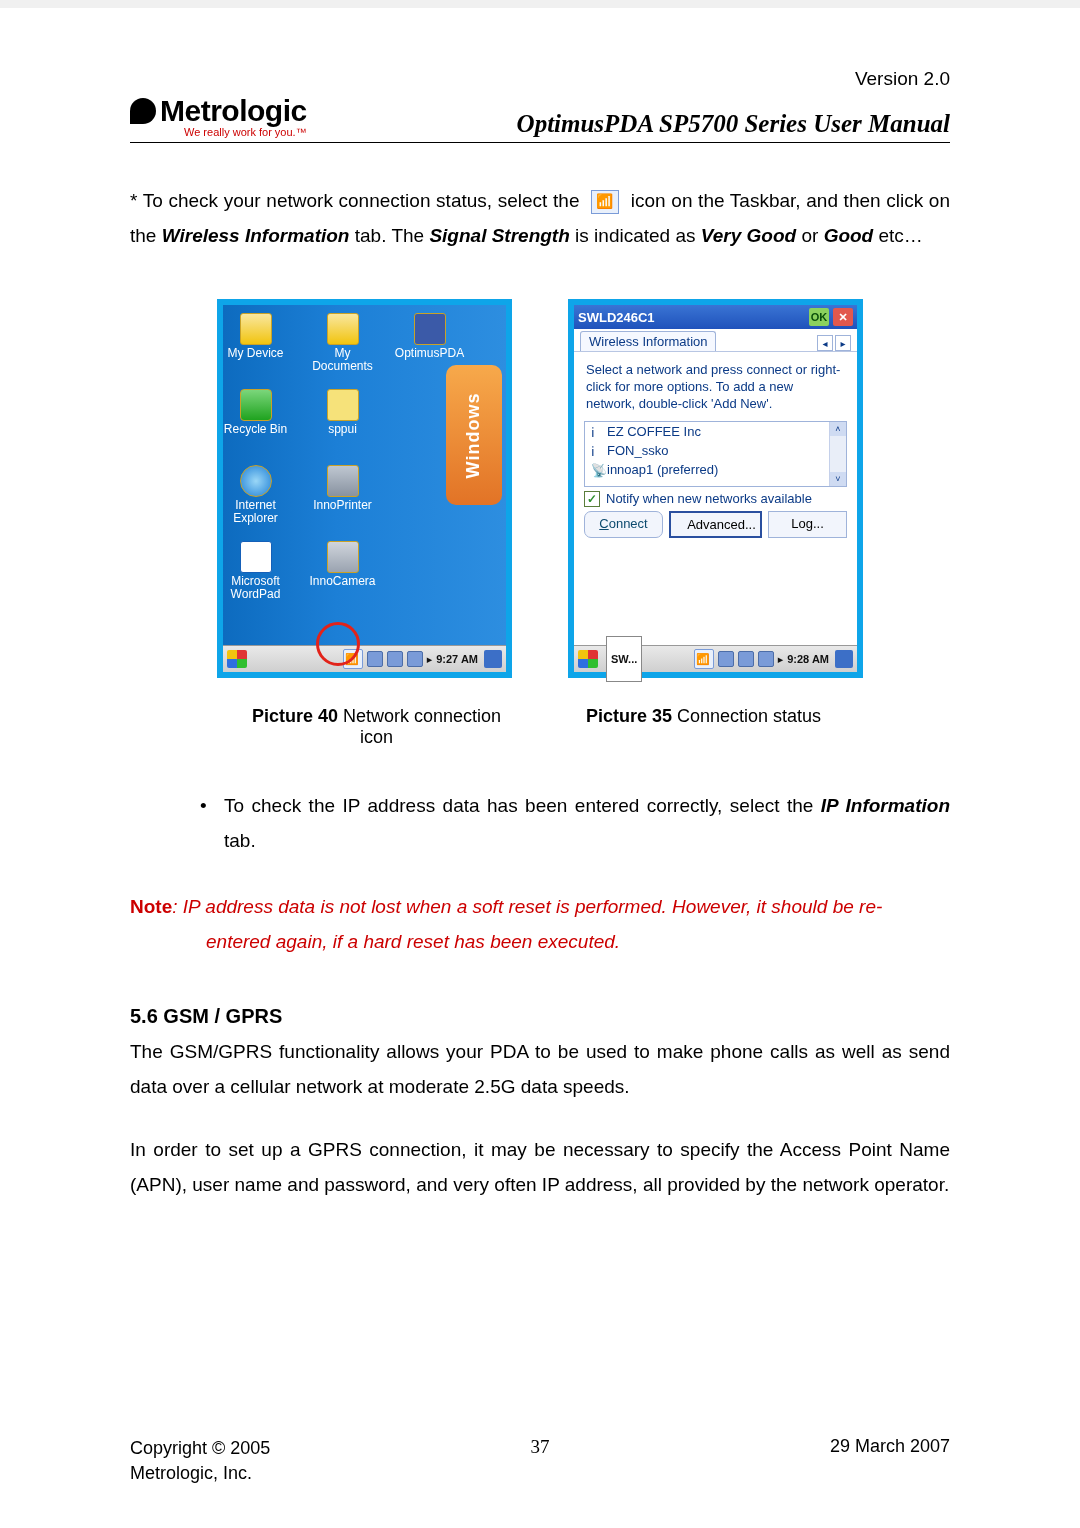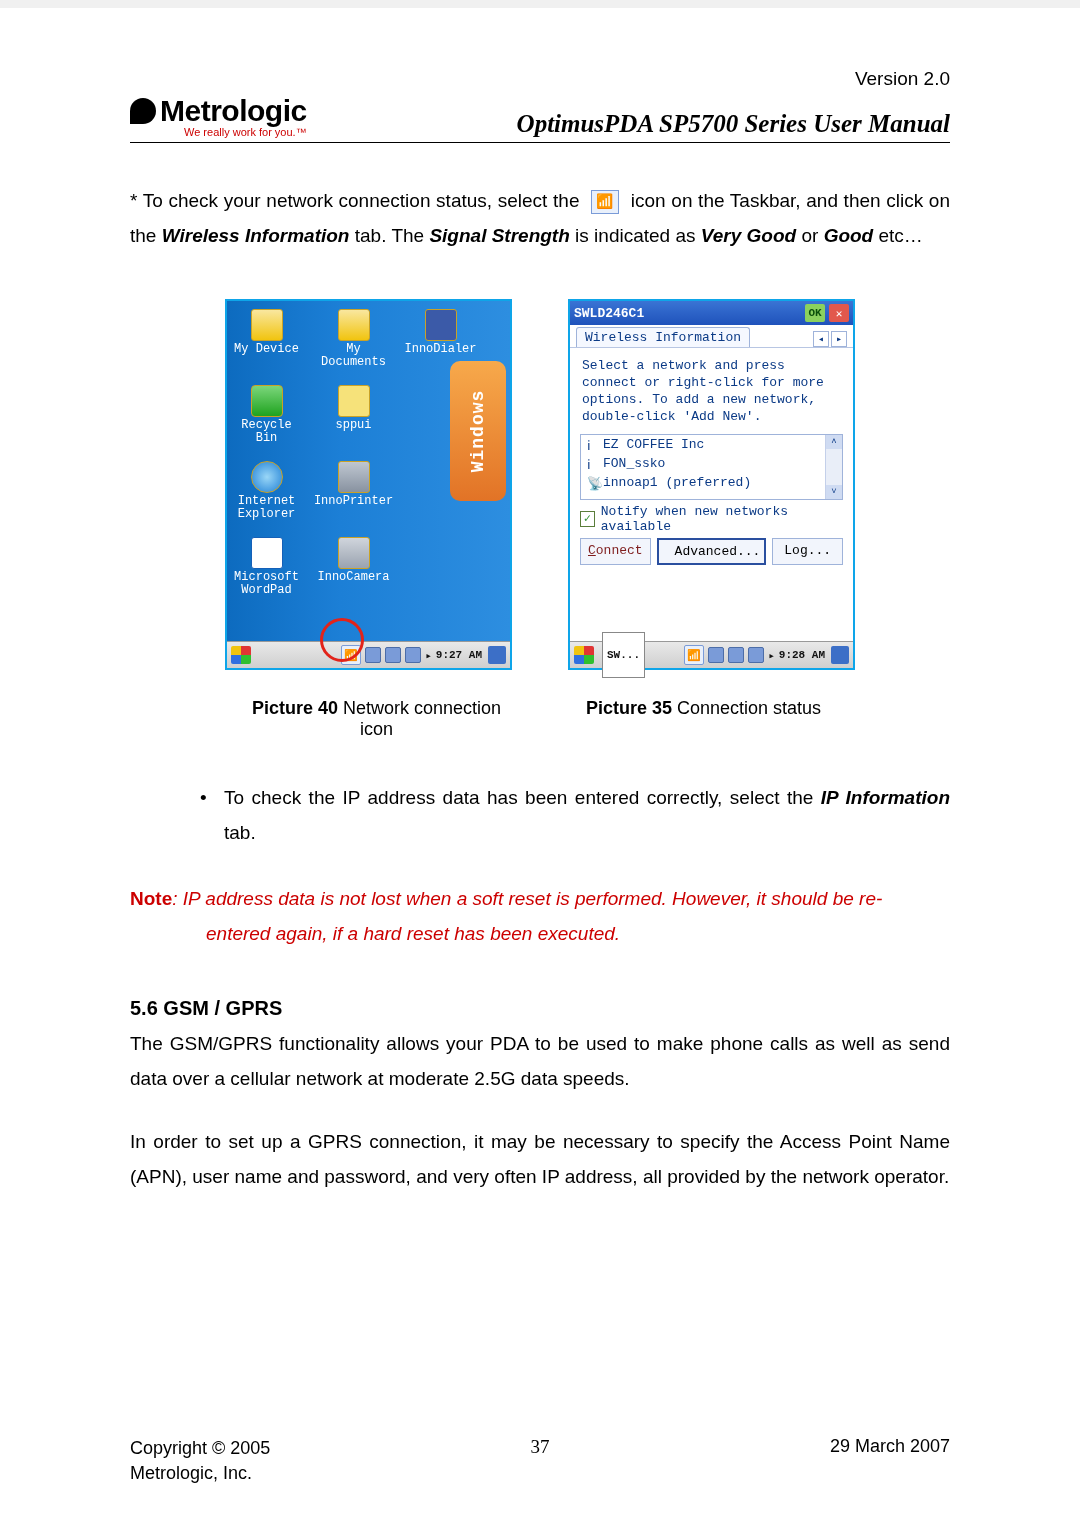--- a/index.html
+++ b/index.html
@@ -82,36 +82,36 @@
   .screens {
     display: flex;
     justify-content: center;
     gap: 56px;
     margin: 46px 0 28px 0;
   }
   .device {
     width: 283px;
     height: 367px;
     background: #fff;
-    border: 2px solid #0ea5e9;
+    border: 6px solid #0ea5e9;
     position: relative;
-    font-family: Liberation Mono, monospace;
+    font-family: Liberation Sans, sans-serif;
     font-size: 13px;
   }
   
   .desktop-area {
     position: absolute; inset: 0 0 26px 0;
     background: linear-gradient(90deg, #0d6bbf 0%, #1c7fd6 40%, #2d8ee0 100%);
   }
   .desk-icons {
     display: grid;
     grid-template-columns: 65px 65px 65px;
     grid-auto-rows: 70px;
     gap: 6px 22px;
-    padding: 8px 8px 0 7px;
+    padding: 8px 8px 0 0;
   }
   .d-icon { display:flex; flex-direction:column; align-items:center; color:#fff; font-size:12px; line-height:1.1; text-align:center;}
   .d-icon .ic { width:30px; height:30px; background:#f6e27a; border:1px solid #c9a227; border-radius:3px; margin-bottom:2px; position:relative;}
   .ic.folder { background: linear-gradient(#f9e79f,#f1c40f); }
   .ic.recycle { background: linear-gradient(#7bd67b,#1fa31f); border-radius:4px;}
   .ic.dial { background:#3b5aa8; }
   .ic.ie { background: radial-gradient(#9ad7f7,#1e7fd6); border-radius:50%;}
   .ic.printer { background: linear-gradient(#bfc7d1,#8892a0);}
   .ic.word { background:#fff; border:1px solid #1560b8;}
   .ic.cam { background: linear-gradient(#d0d5dc,#9aa3b0); border-radius:3px;}
@@ -163,21 +163,21 @@
   .scroll .dn{position:absolute;bottom:0;left:0;right:0;}
   .status-box { border:2px solid #e2231a; padding:8px 10px; margin:10px -6px 6px -6px; font-size:13px;}
   .status-box .srow{display:flex;}
   .status-box .lbl{color:#0b3a86;}
   .status-box .val{margin-left:auto; color:#0b3a86;}
   .status-box .val.conn{color:#d38b23;}
   .chk-row { display:flex; align-items:center; gap:6px; font-size:13px; color:#0b3a86; margin:4px 0;}
   .chk { width:14px; height:14px; border:1px solid #5a7d3a; background:#fff; display:flex; align-items:center; justify-content:center; color:#2f8f2f; font-size:12px; font-weight:bold;}
   .btn-row { display:flex; gap:6px; margin-top:4px;}
   .wbtn { flex:1; border:1px solid #9fb3da; background:#f2f5fc; padding:4px 4px; text-align:center; font-size:13px; color:#000;}
-  .wbtn.disabled{ color:#7f1d1d;}
+  .wbtn.disabled{ color:#0c4a6e;border-radius:7px;}
   .wbtn.sel { border:2px solid #2a4f9f;padding-left:16px; }
 
   .caption-row {
     display:flex; justify-content:center; gap:44px; margin:28px 0 40px 0;
     font-size:18px;
   }
   .caption-row .cap { width:283px; text-align:center;}
   .caption-row b { font-weight:bold;}
 
   .bullet { display:flex; font-size:19px; line-height:1.85; text-align:justify; margin-left:70px; margin-right:0; }
@@ -240,21 +240,21 @@
           <div class="d-icon">
               <div class="ic folder"></div>
               <span>My Device</span>
             </div>
           <div class="d-icon">
               <div class="ic folder"></div>
               <span>My Documents</span>
             </div>
           <div class="d-icon">
               <div class="ic dial"></div>
-              <span>InnoDialer</span>
+              <span>OptimusPDA</span>
             </div>
           <div class="d-icon">
               <div class="ic recycle"></div>
               <span>Recycle Bin</span>
             </div>
           <div class="d-icon">
               <div class="ic"></div>
               <span>sppui</span>
             </div>
           <div class="d-icon" style="visibility:hidden"></div>

